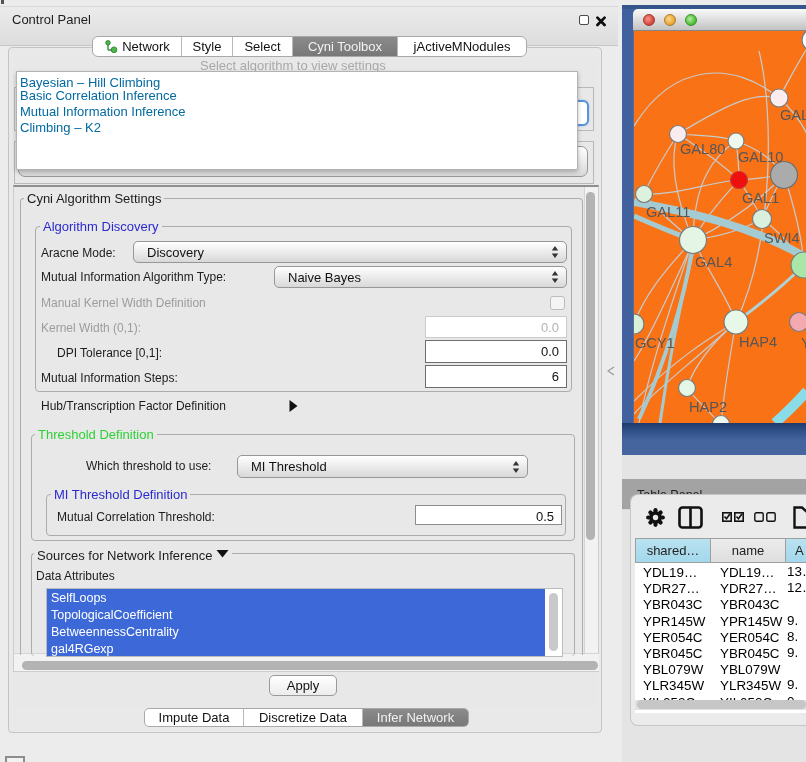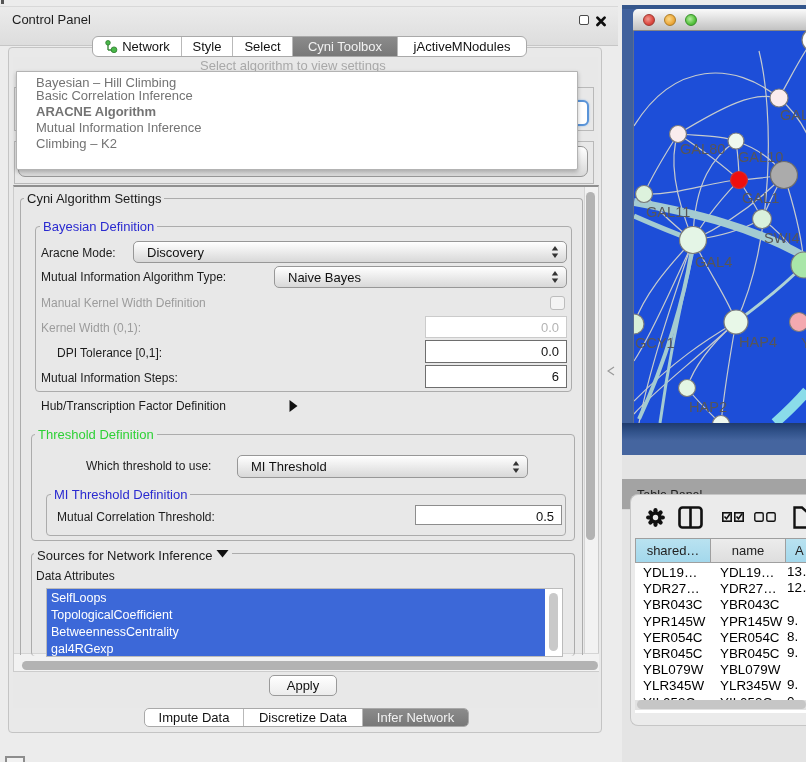--- a/index.html
+++ b/index.html
@@ -19,25 +19,25 @@
 .group{position:absolute;border:1px solid #acacac;border-radius:4px}
 .gtitle{position:absolute;top:-8px;font-size:13px;background:#e8e8e8;padding:0 3px;white-space:nowrap}
 .lbl{position:absolute;font-size:12px;font-weight:normal;color:#1c1c1c;white-space:nowrap}
 .glbl{color:#9c9c9c}
 .combo{position:absolute;background:linear-gradient(#ffffff,#d8d8d8);border:1px solid #979797;border-radius:5px;font-size:13px;color:#111}
 .combo .ct{position:absolute;left:13px;top:3px}
 .combo .ar{position:absolute;right:7px;top:50%;margin-top:-6px;width:8px;height:12px}
 .field{position:absolute;background:#fff;border:1px solid #9a9a9a;font-size:13px;color:#111;text-align:right;padding:3px 7px 0 0}
 
 #popup{left:16px;top:71px;width:562px;height:99px;background:#fff;border:1px solid #b3b3b3;border-radius:0 0 2px 2px;box-shadow:0 2px 4px rgba(0,0,0,0.25)}
-#popup div{font-size:13px;color:#737373;height:16px;line-height:16px;padding-left:19px;white-space:nowrap}
+#popup div{font-size:13px;color:#0369a1;height:16px;line-height:16px;padding-left:3px;white-space:nowrap}
 
 #desk{left:622px;top:5px;width:184px;height:450px;background:#40619d}
 #win-tb{left:633px;top:9px;width:173px;height:22px;background:linear-gradient(#fafafa,#c2c2c2);border-bottom:1px solid #858585;border-radius:5px 0 0 0}
-#win-body{left:633px;top:31px;width:173px;height:392px;background:#1d4ed8;border-left:1px solid #5a6d92}
+#win-body{left:633px;top:31px;width:173px;height:392px;background:#f97316;border-left:1px solid #5a6d92}
 .tl{position:absolute;top:5px;width:12px;height:12px;border-radius:50%}
 #tablepanel{left:622px;top:455px;width:184px;height:307px;background:#e4e4e4}
 #tp-title{left:622px;top:479px;width:184px;height:31px;background:#a3a3a3;border-bottom:1px solid #d8d8d8}
 #tbl-wrap{left:630px;top:494px;width:176px;height:232px;background:#ebebeb;border:1px solid #c6c6c6;border-radius:8px 0 0 8px;border-right:none}
 .hcell{position:absolute;top:538px;height:25px;font-size:13px;color:#222;text-align:center;line-height:24px;border:1px solid #9f9f9f;border-right:none}
 .trow{position:absolute;font-size:13.4px;color:#000;white-space:nowrap}
 </style></head><body>
 <div class="abs" id="cp-title" style="top:6px">
     <div class="txt">Control Panel</div>
   <div class="abs" style="left:579px;top:8px;width:10px;height:10px;border:1.7px solid #4a4a4a;border-radius:2px;background:#fff"></div>
@@ -62,21 +62,21 @@
 <div class="abs" style="left:586px;top:192px;width:9px;height:348px;background:#b3b3b3;border-radius:5px"></div>
 
 <div class="abs" style="left:14px;top:653px;width:585px;height:18px;background:#f2f2f2;border-top:1px solid #d5d5d5"></div>
 <div class="abs" style="left:22px;top:661px;width:576px;height:9px;background:#b3b3b3;border-radius:5px"></div>
 
 <div class="group" style="left:20px;top:198px;width:563px;height:457px;border-bottom:none;border-radius:4px 4px 0 0">
   <div class="gtitle" style="left:3px;color:#1c1c1c">Cyni Algorithm Settings</div>
 </div>
 
 <div class="group" style="left:35px;top:226px;width:537px;height:166px">
-  <div class="gtitle" style="left:4px;color:#2a2ad0">Bayesian Definition</div>
+  <div class="gtitle" style="left:4px;color:#2a2ad0">Algorithm Discovery</div>
 </div>
 <div class="lbl" style="left:41px;top:246px">Aracne Mode:</div>
 <div class="combo" style="left:133px;top:241px;width:434px;height:22px">
     <span class="ct">Discovery</span>
     <svg class="ar" viewBox="0 0 8 12">
       <path d="M4 0 L7.2 4.4 H0.8 Z" fill="#333"></path>
       <path d="M4 12 L7.2 7.6 H0.8 Z" fill="#333"></path>
     </svg>
   </div>
 <div class="lbl" style="left:41px;top:270px">Mutual Information Algorithm Type:</div>
@@ -150,21 +150,20 @@
       </svg>Network</div>
   <div class="it" style="width:51px">Style</div>
   <div class="it" style="width:60px">Select</div>
   <div class="it sel" style="width:105px">Cyni Toolbox</div>
   <div class="it" style="width:128px">jActiveMNodules</div>
 </div>
 
 <div class="abs" id="popup">
   <div style="padding-top:3px">Bayesian – Hill Climbing</div>
   <div>Basic Correlation Inference</div>
-  <div class="b">ARACNE Algorithm</div>
   <div>Mutual Information Inference</div>
   <div>Climbing – K2</div>
 </div>
 
 <div class="abs" id="desk"></div>
 <div class="abs" style="left:622px;top:5px;width:184px;height:4px;background:#34568c"></div>
 <div class="abs" id="win-tb">
   <div class="tl" style="left:10px;background:radial-gradient(circle at 4px 4px,#f09a90,#dd4840 60%,#b33730);border:0.5px solid #a03830"></div>
   <div class="tl" style="left:31px;background:radial-gradient(circle at 4px 4px,#fad98a,#eda93c 60%,#c08328);border:0.5px solid #ad7d25"></div>
   <div class="tl" style="left:52px;background:radial-gradient(circle at 4px 4px,#b5eda0,#55c23e 60%,#3e9e2c);border:0.5px solid #37912a"></div>

